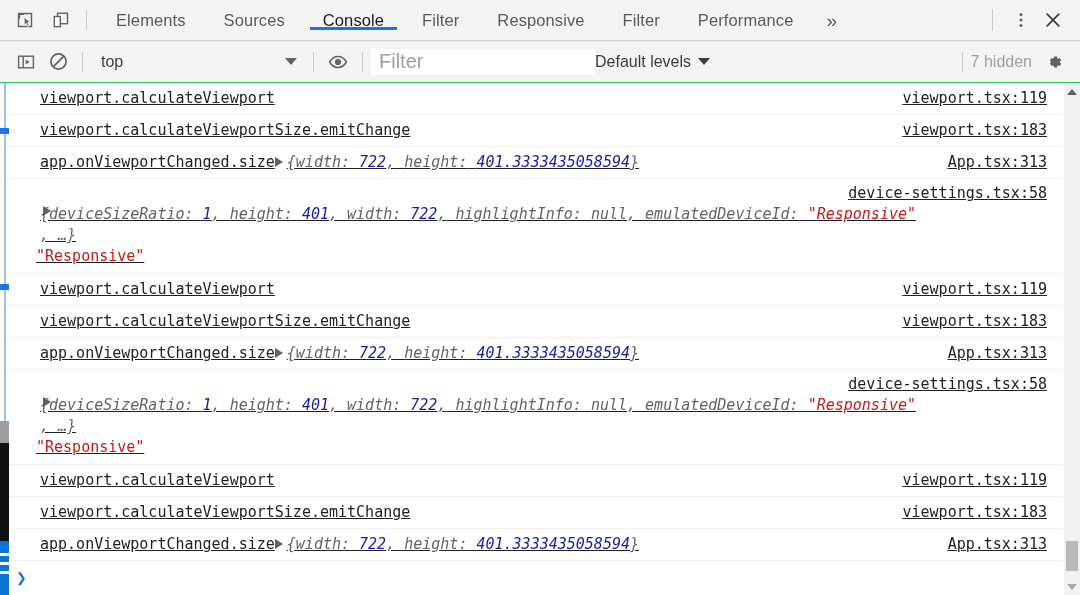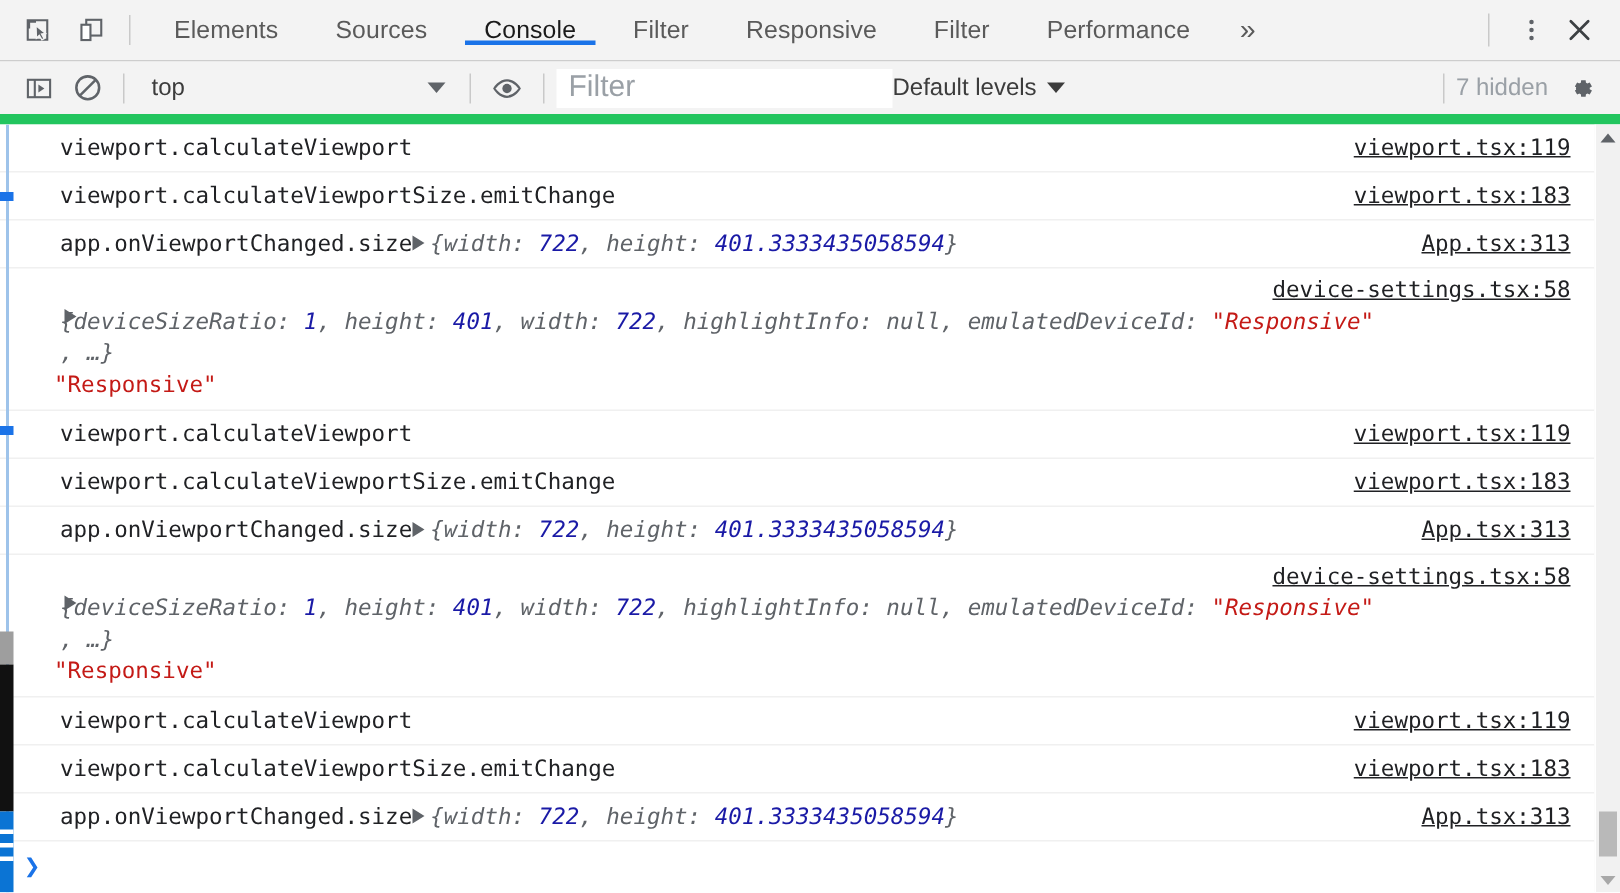--- a/index.html
+++ b/index.html
@@ -112,21 +112,21 @@
     align-items: center;
     justify-content: center;
   }
 
   
   .filterbar {
     position: relative;
     height: 42px;
     min-height: 42px;
     background: #f3f3f3;
-    border-bottom: 7px solid #22c55e;
+    border-bottom: 1px solid #22c55e;
     display: flex;
     align-items: center;
     box-sizing: border-box;
     padding-left: 10px;
   }
   .fb-icon {
     width: 32px;
     height: 28px;
     display: flex;
     align-items: center;
@@ -233,20 +233,21 @@
     position: relative;
     border-top: 1px solid #f0f0f0;
     box-sizing: border-box;
     padding: 5px 0 5px 40px;
     display: flex;
     align-items: flex-start;
     font-family: "DejaVu Sans Mono", monospace;
     font-size: 15px;
     line-height: 21px;
     color: #202124;
+    text-decoration: underline;
   }
   .msg:first-child { border-top: none; }
   .msg-main {
     flex: 1;
     min-width: 0;
     white-space: nowrap;
     overflow: hidden;
   }
   .msg-src {
     flex: 0 0 auto;

